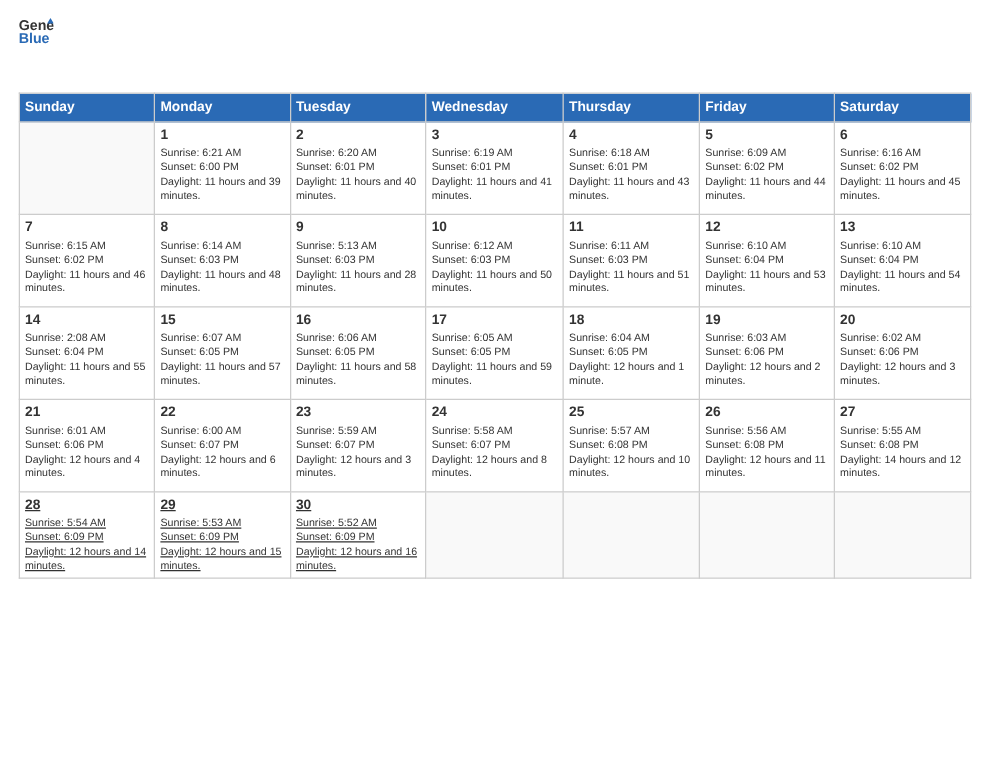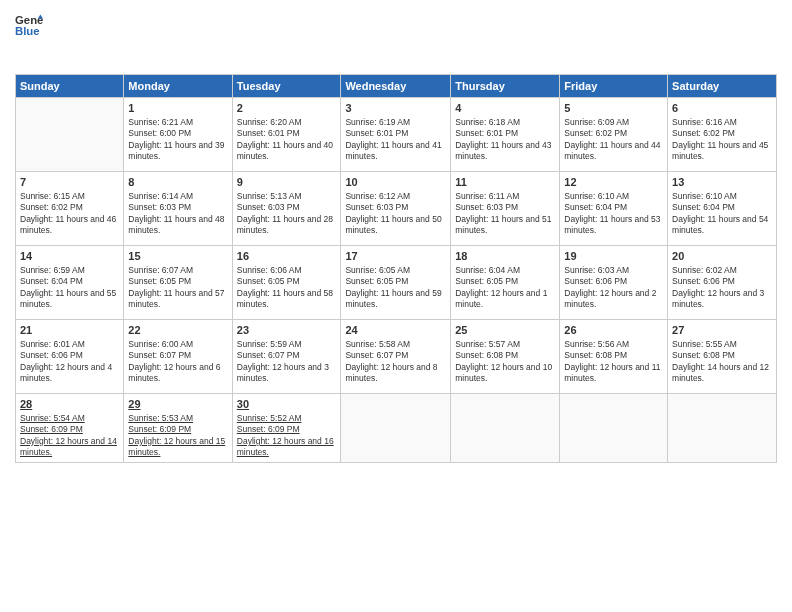--- a/index.html
+++ b/index.html
@@ -131,21 +131,21 @@
         <tr>
           <td><span class="day-num">7</span><span>Sunrise: 6:15 AM</span><br><span>Sunset: 6:02 PM</span><br><span>Daylight: 11 hours and 46 minutes.</span></td>
           <td><span class="day-num">8</span><span>Sunrise: 6:14 AM</span><br><span>Sunset: 6:03 PM</span><br><span>Daylight: 11 hours and 48 minutes.</span></td>
           <td><span class="day-num">9</span><span>Sunrise: 5:13 AM</span><br><span>Sunset: 6:03 PM</span><br><span>Daylight: 11 hours and 28 minutes.</span></td>
           <td><span class="day-num">10</span><span>Sunrise: 6:12 AM</span><br><span>Sunset: 6:03 PM</span><br><span>Daylight: 11 hours and 50 minutes.</span></td>
           <td><span class="day-num">11</span><span>Sunrise: 6:11 AM</span><br><span>Sunset: 6:03 PM</span><br><span>Daylight: 11 hours and 51 minutes.</span></td>
           <td><span class="day-num">12</span><span>Sunrise: 6:10 AM</span><br><span>Sunset: 6:04 PM</span><br><span>Daylight: 11 hours and 53 minutes.</span></td>
           <td><span class="day-num">13</span><span>Sunrise: 6:10 AM</span><br><span>Sunset: 6:04 PM</span><br><span>Daylight: 11 hours and 54 minutes.</span></td>
         </tr>
         <tr>
-          <td><span class="day-num">14</span><span>Sunrise: 6:59 AM</span><br><span>Sunset: 6:04 PM</span><br><span>Daylight: 11 hours and 55 minutes.</span></td>
+          <td><span class="day-num">14</span><span>Sunrise: 2:08 AM</span><br><span>Sunset: 6:04 PM</span><br><span>Daylight: 11 hours and 55 minutes.</span></td>
           <td><span class="day-num">15</span><span>Sunrise: 6:07 AM</span><br><span>Sunset: 6:05 PM</span><br><span>Daylight: 11 hours and 57 minutes.</span></td>
           <td><span class="day-num">16</span><span>Sunrise: 6:06 AM</span><br><span>Sunset: 6:05 PM</span><br><span>Daylight: 11 hours and 58 minutes.</span></td>
           <td><span class="day-num">17</span><span>Sunrise: 6:05 AM</span><br><span>Sunset: 6:05 PM</span><br><span>Daylight: 11 hours and 59 minutes.</span></td>
           <td><span class="day-num">18</span><span>Sunrise: 6:04 AM</span><br><span>Sunset: 6:05 PM</span><br><span>Daylight: 12 hours and 1 minute.</span></td>
           <td><span class="day-num">19</span><span>Sunrise: 6:03 AM</span><br><span>Sunset: 6:06 PM</span><br><span>Daylight: 12 hours and 2 minutes.</span></td>
           <td><span class="day-num">20</span><span>Sunrise: 6:02 AM</span><br><span>Sunset: 6:06 PM</span><br><span>Daylight: 12 hours and 3 minutes.</span></td>
         </tr>
         <tr>
           <td><span class="day-num">21</span><span>Sunrise: 6:01 AM</span><br><span>Sunset: 6:06 PM</span><br><span>Daylight: 12 hours and 4 minutes.</span></td>
           <td><span class="day-num">22</span><span>Sunrise: 6:00 AM</span><br><span>Sunset: 6:07 PM</span><br><span>Daylight: 12 hours and 6 minutes.</span></td>

